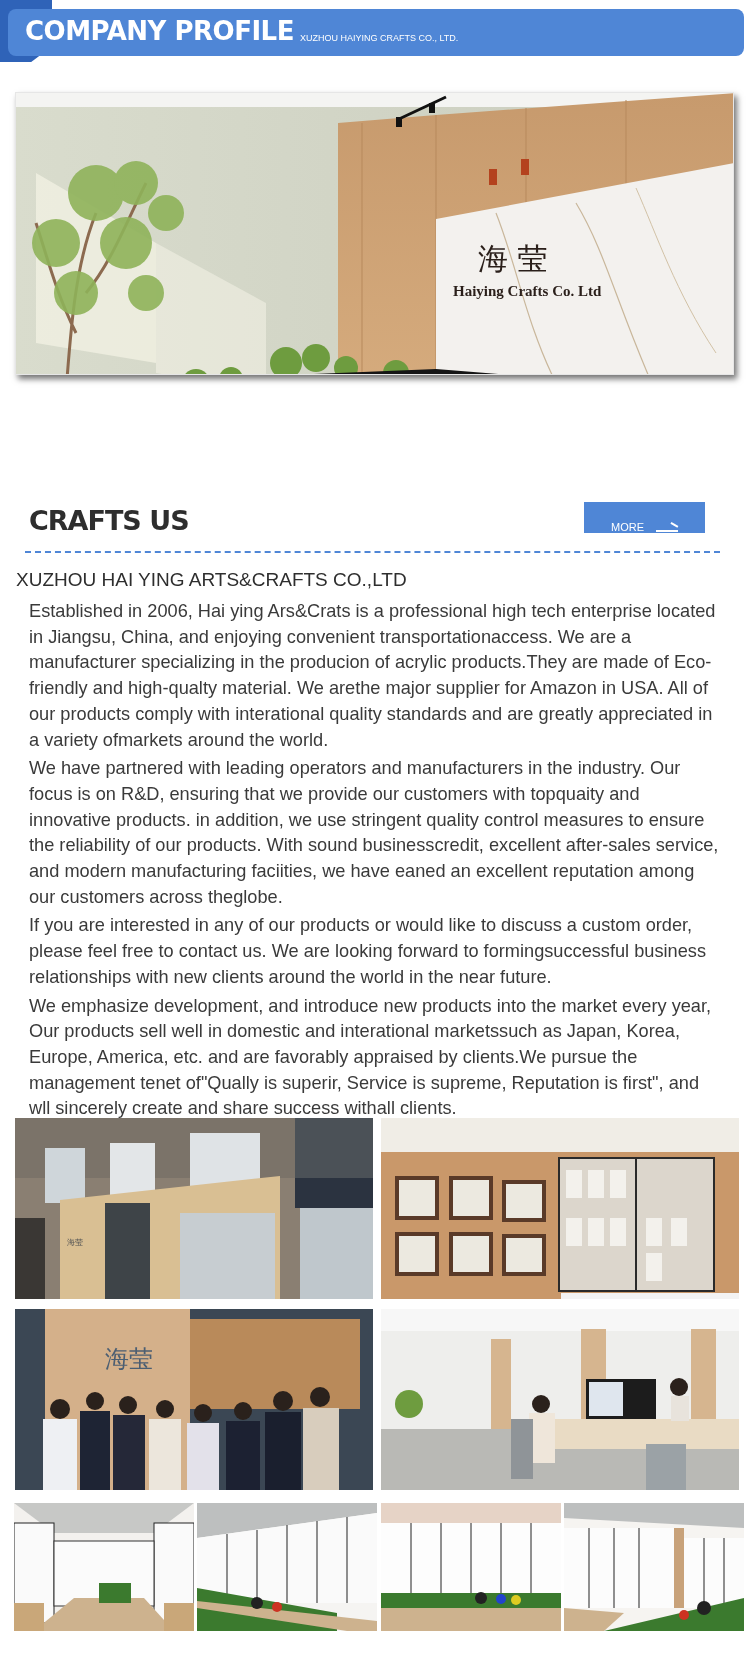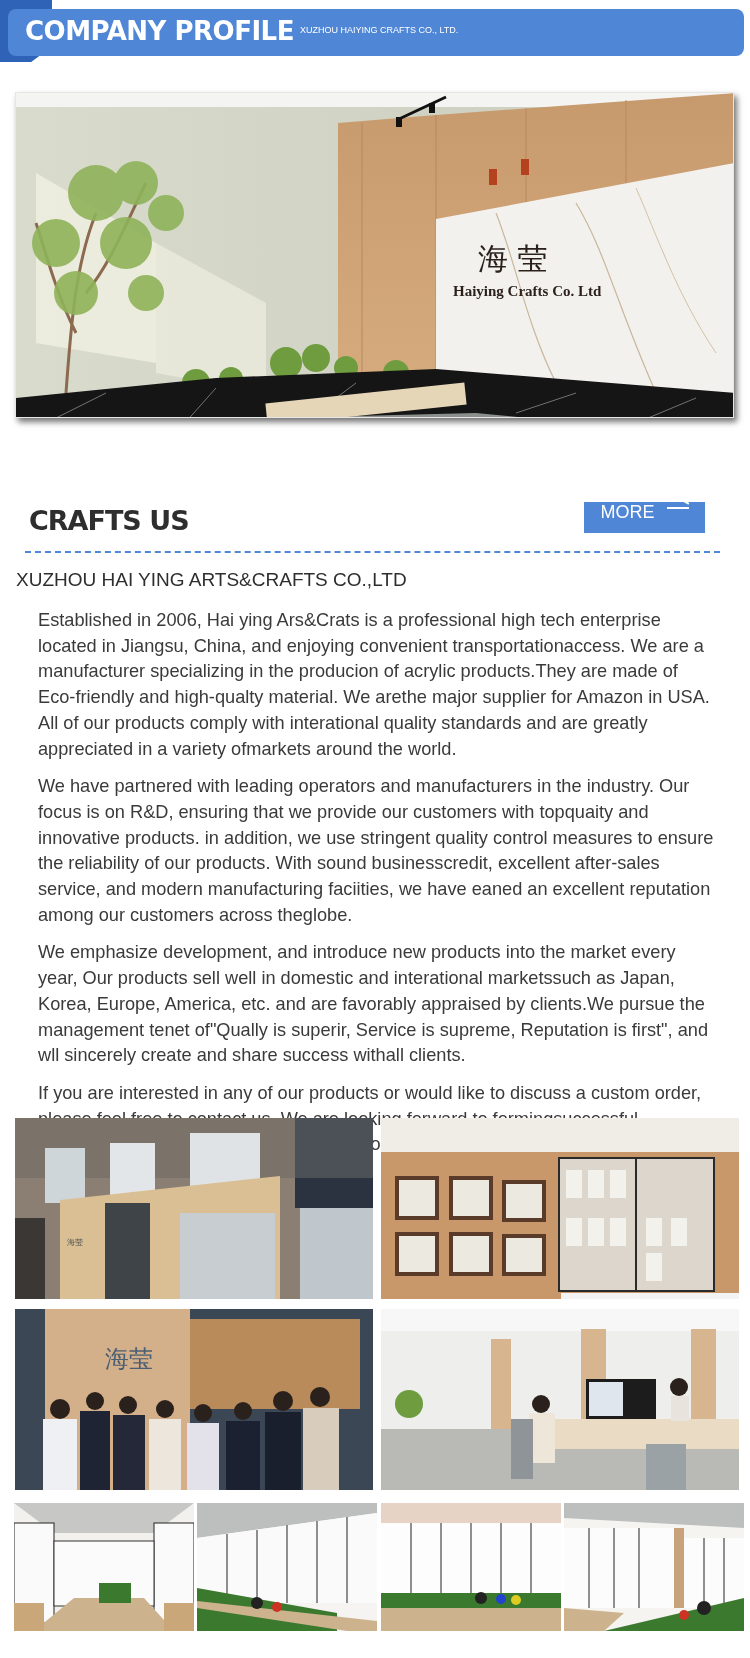--- a/index.html
+++ b/index.html
@@ -3,38 +3,38 @@
 <meta charset="utf-8">
 <style>
   * { box-sizing: border-box; margin: 0; padding: 0; }
   html, body { width: 750px; height: 1658px; background: #ffffff; overflow: hidden; }
   body { position: relative; font-family: "Liberation Sans", sans-serif; color: #3a3a3a; }
 
   
   .banner-accent { position: absolute; left: 0; top: 0; width: 52px; height: 62px; background: #2f63b8; border-radius: 0 0 0 0; clip-path: polygon(0 0, 100% 0, 100% 75%, 60% 100%, 0 100%); }
   .banner { position: absolute; left: 8px; top: 9px; width: 736px; height: 47px; background: #4f86d6; border-radius: 8px; display: flex; align-items: flex-end; padding: 0 16px 12px 17px; }
   .banner-title { font-family: "DejaVu Sans", sans-serif; font-weight: bold; font-size: 26px; color: #ffffff; letter-spacing: -0.5px; line-height: 26px; }
-  .banner-sub { font-family: "Liberation Sans", sans-serif; font-size: 9px; color: #ffffff; margin-left: 6px; line-height: 10px; margin-bottom: 9px; }
-
-  
-  .hero { position: absolute; left: 15px; top: 92px; width: 719px; height: 326px; overflow: hidden; box-shadow: 3px 4px 6px rgba(0,0,0,0.55); border: 1px solid #e6e6e6; }
+  .banner-sub { font-family: "Liberation Sans", sans-serif; font-size: 9px; color: #ffffff; margin-left: 6px; line-height: 10px; margin-bottom: 1px; }
+
+  
+  .hero { position: absolute; left: 15px; top: 92px; width: 719px; height: 283px; overflow: hidden; box-shadow: 3px 4px 6px rgba(0,0,0,0.55); border: 1px solid #e6e6e6; }
   .hero svg { display: block; }
 
   
   .about-title { position: absolute; left: 29px; top: 505px; font-family: "DejaVu Sans", sans-serif; font-weight: bold; font-size: 27px; color: #2e2e2e; letter-spacing: -1px; }
-  .more-btn { position: absolute; left: 584px; top: 502px; width: 121px; height: 31px; background: #4f86d6; color: #ffffff; display: flex; align-items: flex-start; justify-content: center; gap: 12px; font-size: 18px; }
+  .more-btn { position: absolute; left: 584px; top: 502px; width: 121px; height: 31px; background: #4f86d6; color: #ffffff; display: flex; align-items: flex-end; justify-content: center; gap: 12px; font-size: 11px; }
   .more-btn .arrow { width: 22px; height: 8px; position: relative; }
   .more-btn .arrow::before { content: ""; position: absolute; left: 0; top: 5px; width: 22px; height: 1.5px; background: #fff; }
   .more-btn .arrow::after { content: ""; position: absolute; right: 0; top: 1px; width: 8px; height: 1.5px; background: #fff; transform: rotate(30deg); transform-origin: right center; }
   .divider { position: absolute; left: 25px; top: 551px; width: 695px; height: 0; border-top: 2px dashed #4f86d6; }
 
   
   .company-name { position: absolute; left: 16px; top: 569px; font-size: 19px; color: #2e2e2e; }
   .body-text { position: absolute; left: 26px; top: 596px; width: 700px; font-size: 18.2px; line-height: 25.7px; color: #3a3a3a; }
-  .body-text p { margin: 12px; }
+  .body-text p { margin: 3px; }
 
   
   .photo { position: absolute; overflow: hidden; }
   .photo svg { display: block; width: 100%; height: 100%; }
 </style>
 </head>
 <body>
 
 <div class="banner-accent"></div>
 <div class="banner">
@@ -117,22 +117,22 @@
 <div class="more-btn">
   <span>MORE</span>
   <span class="arrow"></span>
 </div>
 <div class="divider"></div>
 
 <div class="company-name">XUZHOU HAI YING ARTS&amp;CRAFTS CO.,LTD</div>
 <div class="body-text">
   <p>Established in 2006, Hai ying Ars&amp;Crats is a professional high tech enterprise located in Jiangsu, China, and enjoying convenient transportationaccess. We are a manufacturer specializing in the producion of acrylic products.They are made of Eco-friendly and high-qualty material. We arethe major supplier for Amazon in USA. All of our products comply with interational quality standards and are greatly appreciated in a variety ofmarkets around the world.</p>
   <p>We have partnered with leading operators and manufacturers in the industry. Our focus is on R&amp;D, ensuring that we provide our customers with topquaity and innovative products. in addition, we use stringent quality control measures to ensure the reliability of our products. With sound businesscredit, excellent after-sales service, and modern manufacturing faciities, we have eaned an excellent reputation among our customers across theglobe.</p>
+  <p>If you are interested in any of our products or would like to discuss a custom order, please feel free to contact us. We are looking forward to formingsuccessful business relationships with new clients around the world in the near future.</p>
   <p>We emphasize development, and introduce new products into the market every year, Our products sell well in domestic and interational marketssuch as Japan, Korea, Europe, America, etc. and are favorably appraised by clients.We pursue the management tenet of"Qually is superir, Service is supreme, Reputation is first", and wll sincerely create and share success withall clients.</p>
-  <p>If you are interested in any of our products or would like to discuss a custom order, please feel free to contact us. We are looking forward to formingsuccessful business relationships with new clients around the world in the near future.</p>
 </div>
 
 <div class="photo" style="left:15px; top:1118px; width:358px; height:181px;" title="Company building entrance">
   <svg viewBox="0 0 358 181" preserveAspectRatio="none">
     <rect width="358" height="181" fill="#8a7f72"></rect>
     <rect x="0" y="0" width="358" height="60" fill="#7b7369"></rect>
     <rect x="30" y="30" width="40" height="55" fill="#cfd6da"></rect>
       <rect x="95" y="25" width="45" height="60" fill="#e3e6e8"></rect>
     <rect x="175" y="15" width="70" height="70" fill="#dfe3e6"></rect>
       <rect x="280" y="0" width="78" height="60" fill="#4b5157"></rect>

